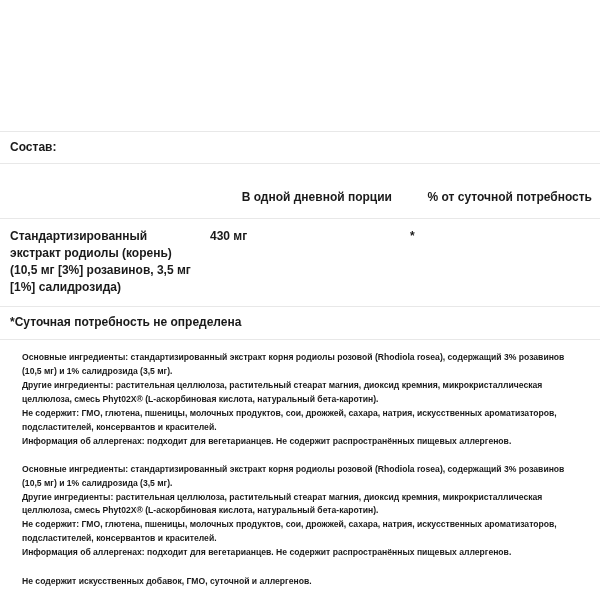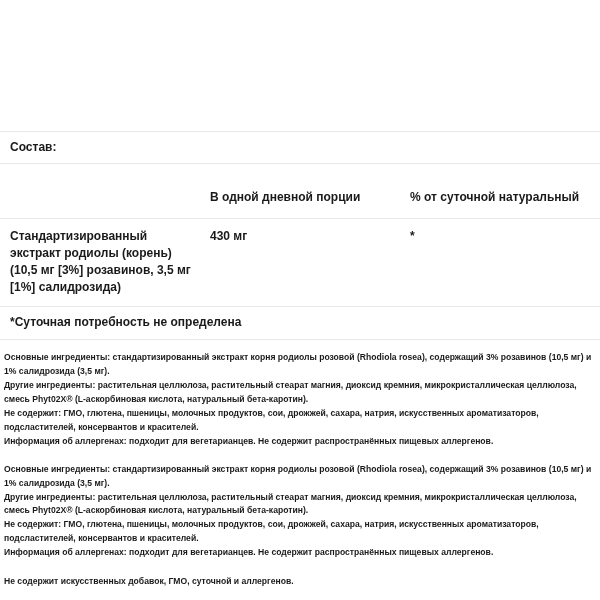--- a/index.html
+++ b/index.html
@@ -50,20 +50,21 @@
   .col-name   { width: 380px; }
   .col-amount { width: 100px; }
   .col-dv     { width: 120px; }
 
   .row-title td { padding-top: 7px; padding-bottom: 7px; }
   .row-serving td { padding-top: 7px; padding-bottom: 7px; }
 
   .row-headers th {
     padding-top: 11px;
     padding-bottom: 12px;
+    text-align: right;
   }
   .row-headers th.spacer-cell { border-bottom: 1px solid #e8e8e8; }
 
   .row-ingredient td {
     padding-top: 9px;
     padding-bottom: 10px;
   }
   .row-footnote td {
     padding-top: 7px;
     padding-bottom: 8px;
@@ -72,21 +73,21 @@
 
   
   .gap-row td {
     height: 14px;
     padding: 0;
     border-bottom: none;
   }
 
   
   .text-block {
-    padding: 0 4px;
+    padding: 0 22px;
     font-size: 8.6px;
     line-height: 1.62;
     font-weight: bold;
     color: #1a1a1a;
   }
   .text-block p {
     margin: 0;
   }
   .block-gap {
     height: 14px;
@@ -109,21 +110,21 @@
     <tbody>
       <tr class="row-title">
         <td colspan="3">Состав:</td>
       </tr>
       <tr class="gap-row">
         <td colspan="3"></td>
       </tr>
       <tr class="row-headers">
         <th class="col-name spacer-cell"></th>
         <th class="col-amount">В одной дневной порции</th>
-        <th class="col-dv">% от суточной натуральный</th>
+        <th class="col-dv">% от суточной потребность</th>
       </tr>
       <tr class="row-ingredient">
         <td class="col-name">Стандартизированный экстракт родиолы (корень) (10,5 мг [3%] розавинов, 3,5 мг [1%] салидрозида)</td>
         <td class="col-amount">430 мг</td>
         <td class="col-dv">*</td>
       </tr>
       <tr class="row-footnote">
         <td colspan="3">*Суточная потребность не определена</td>
       </tr>
     </tbody>

